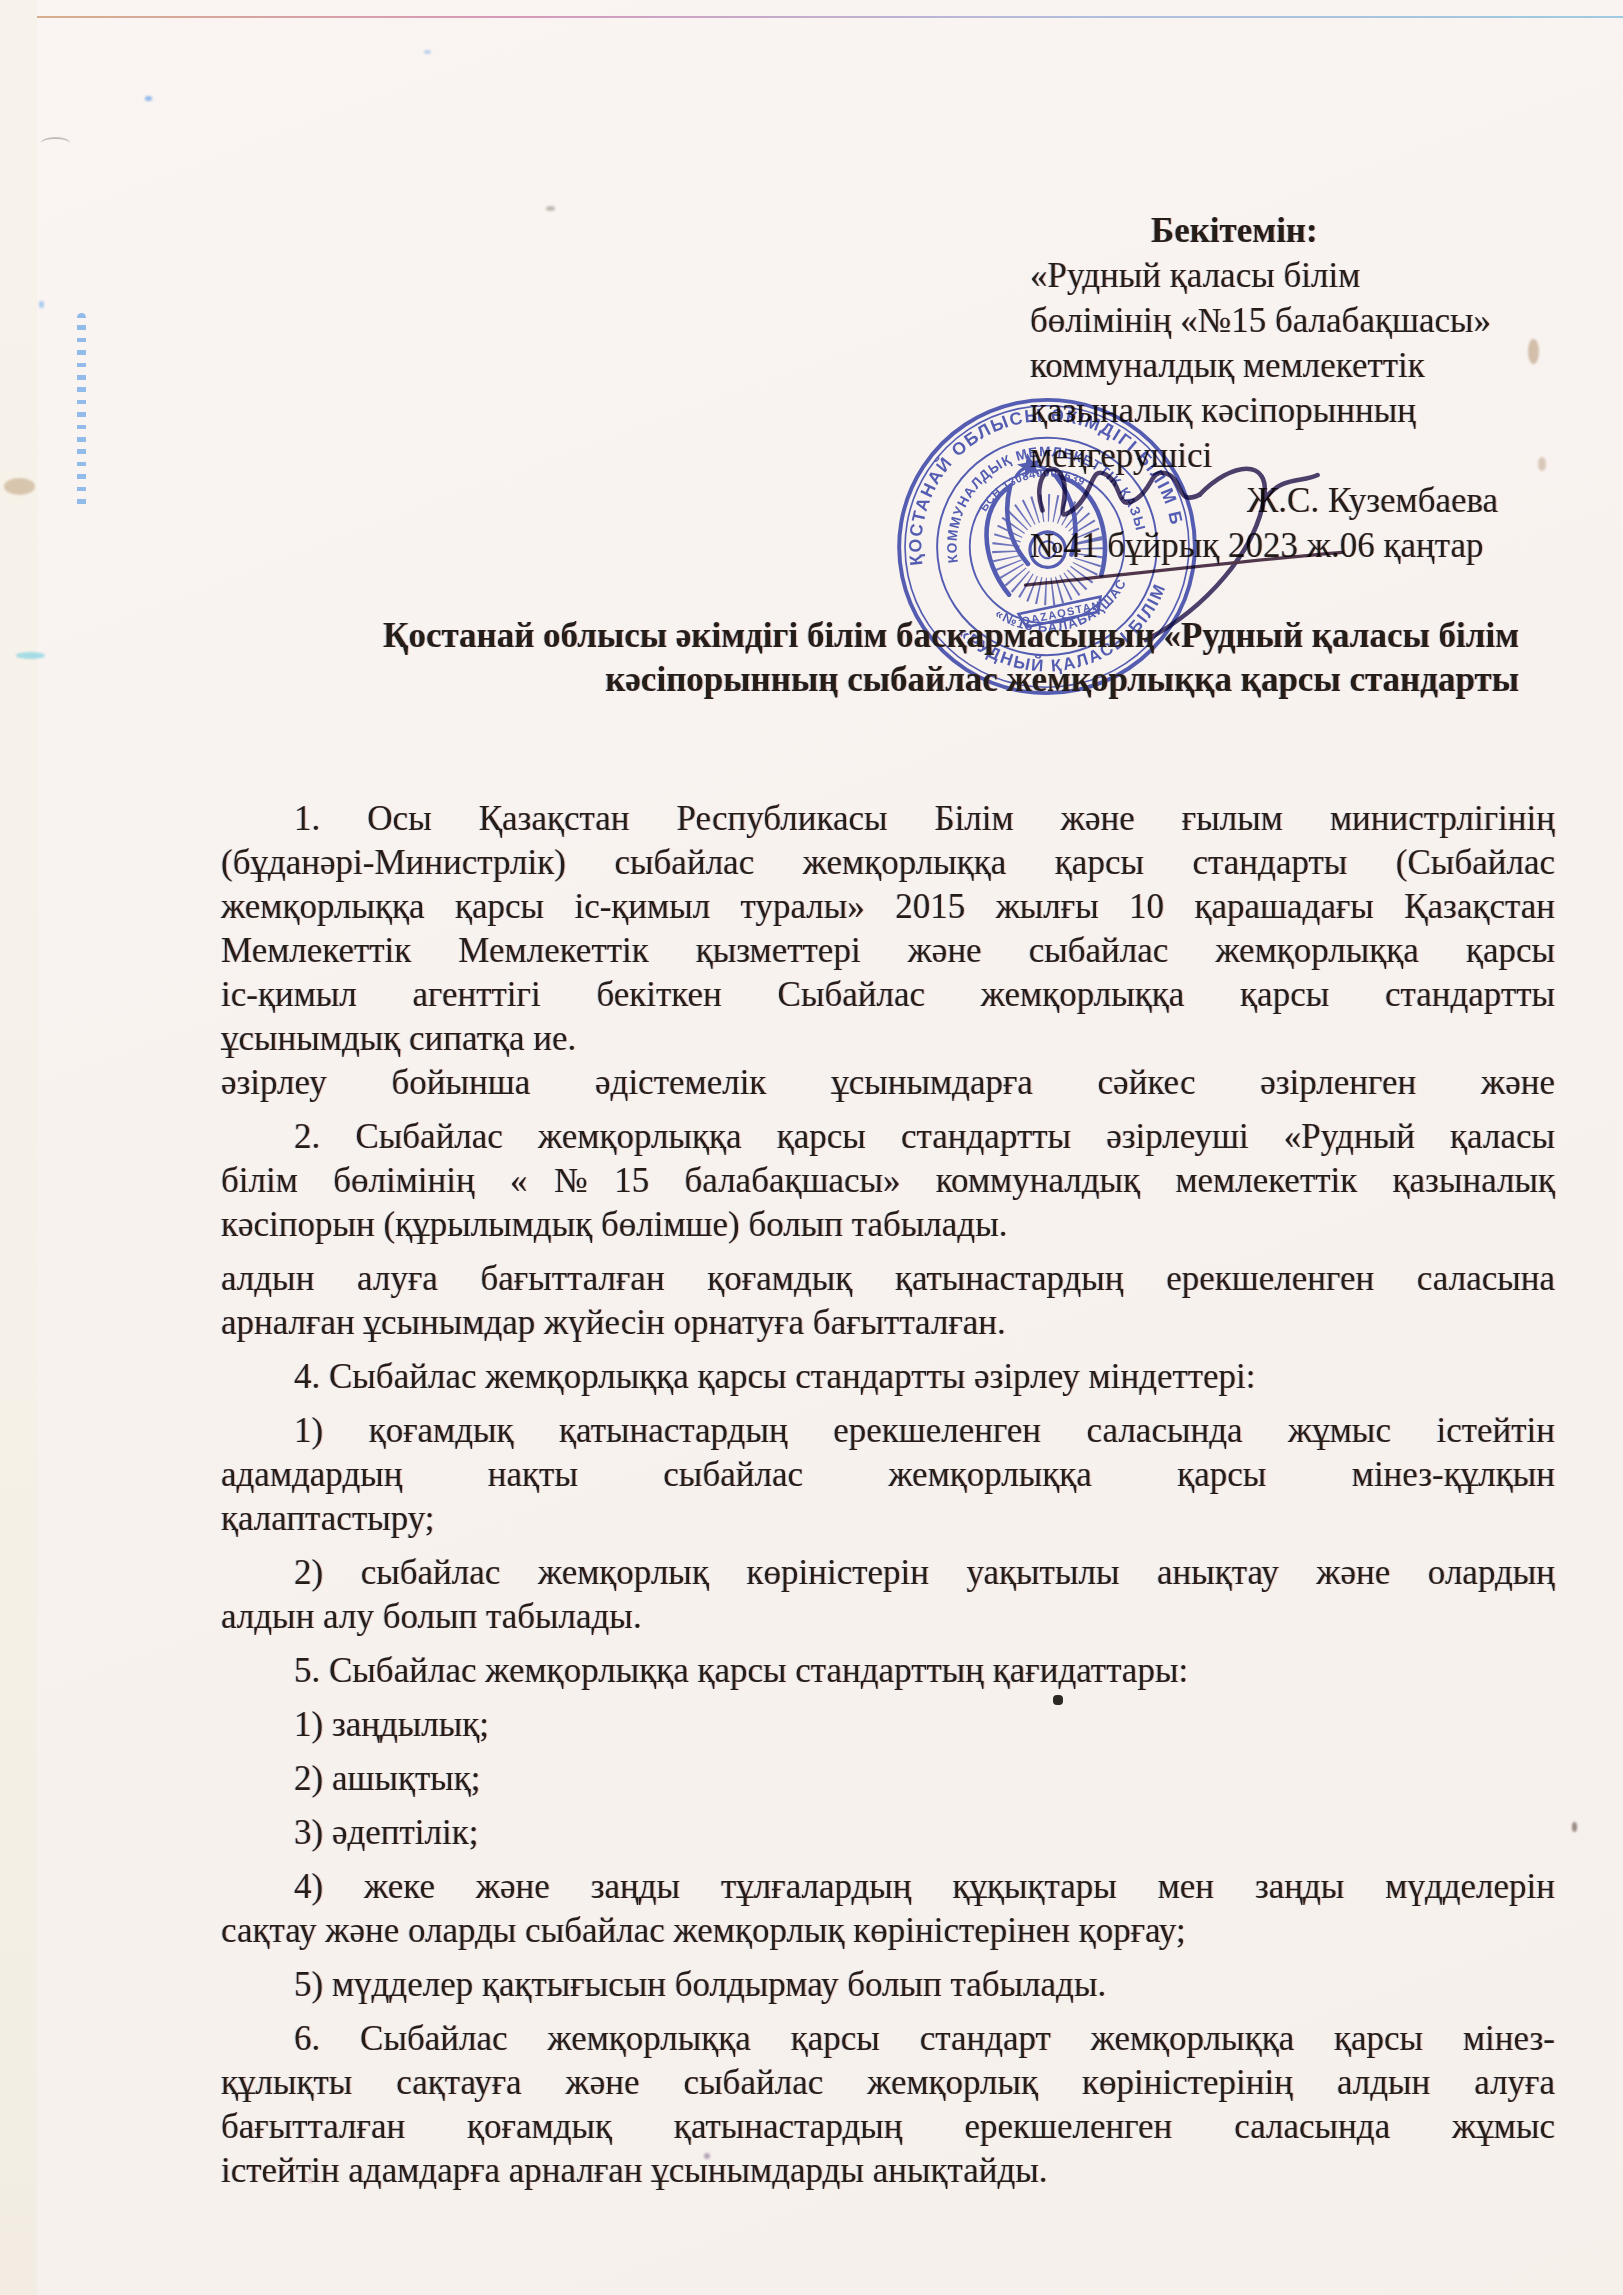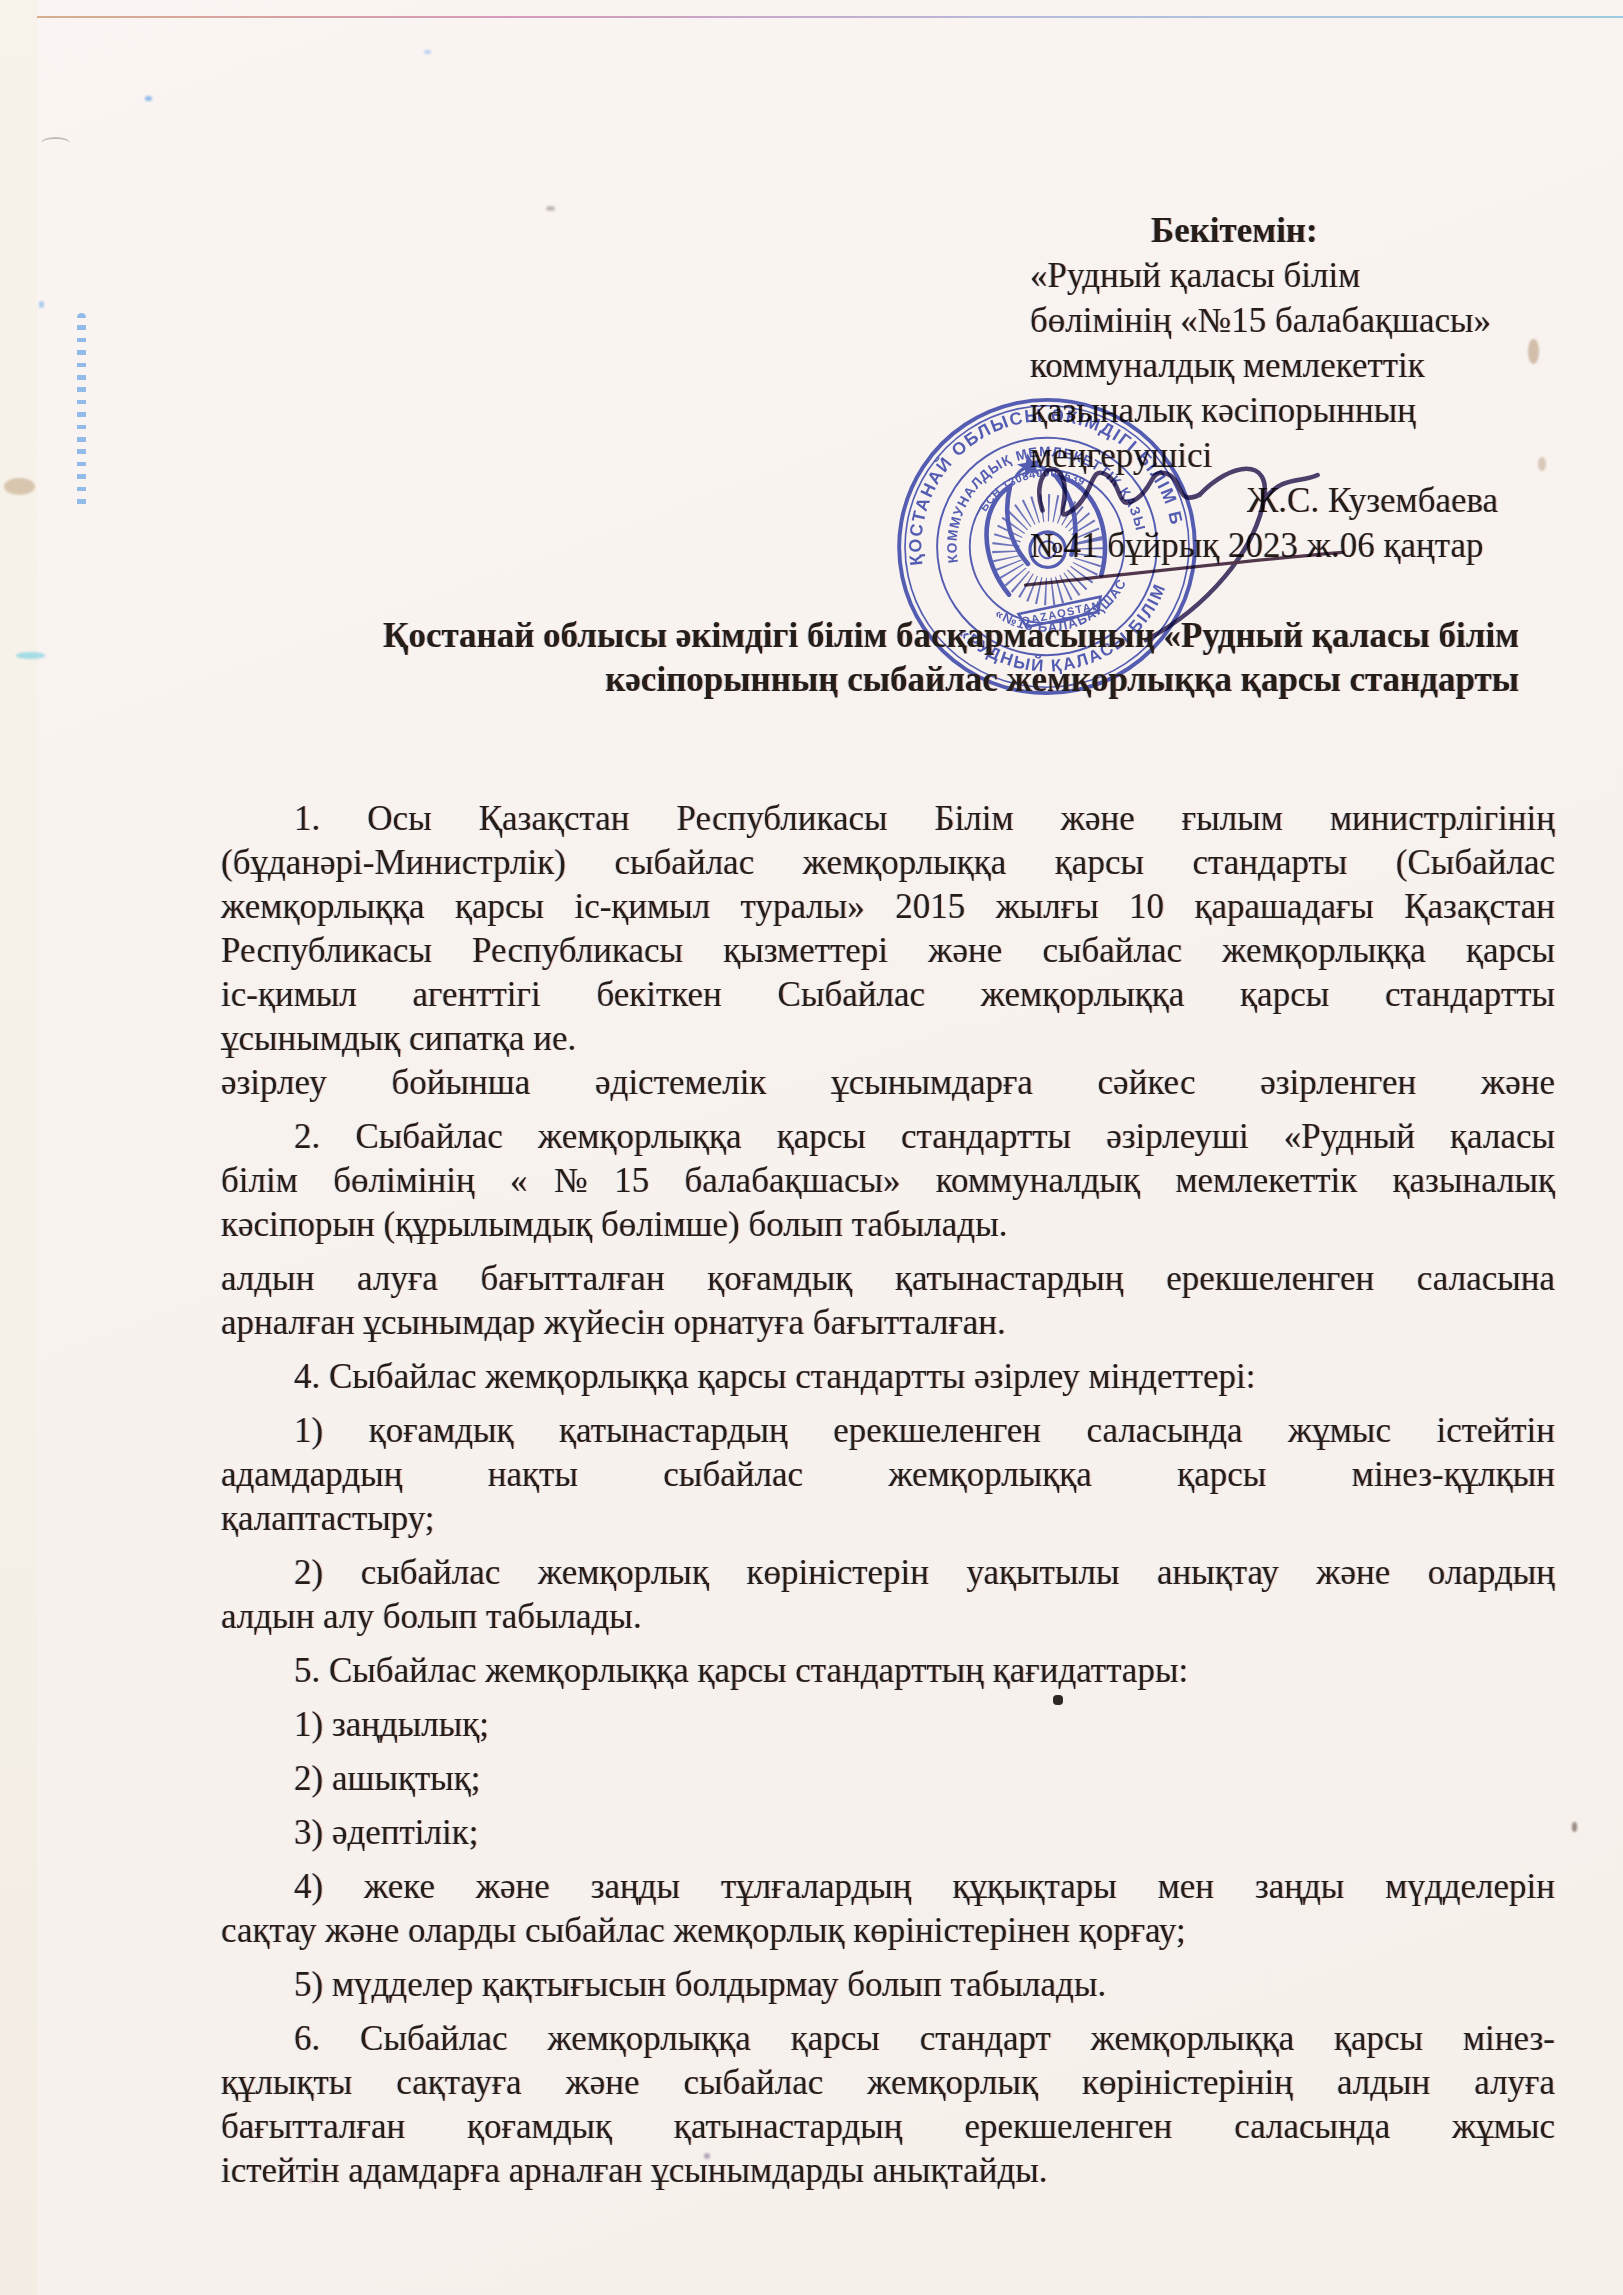--- a/index.html
+++ b/index.html
@@ -144,21 +144,21 @@
 <div class="title-block txt">
   <div class="row">Қостанай облысы әкімдігі білім басқармасының «Рудный қаласы білім</div>
   <div class="row">кәсіпорынның  сыбайлас жемқорлыққа қарсы стандарты</div>
 </div>
 
 <div class="body-block txt">
   <div class="para">
     <div class="ln ind">1. Осы Қазақстан Республикасы Білім және ғылым министрлігінің</div>
     <div class="ln">(бұданәрі-Министрлік) сыбайлас жемқорлыққа қарсы стандарты (Сыбайлас</div>
     <div class="ln">жемқорлыққа қарсы іс-қимыл туралы» 2015 жылғы 10 қарашадағы Қазақстан</div>
-    <div class="ln">Республикасы Республикасы қызметтері және сыбайлас жемқорлыққа қарсы</div>
+    <div class="ln">Мемлекеттік Мемлекеттік қызметтері және сыбайлас жемқорлыққа қарсы</div>
     <div class="ln">іс-қимыл агенттігі бекіткен Сыбайлас жемқорлыққа қарсы стандартты</div>
     <div class="ln end">ұсынымдық сипатқа ие.</div>
     <div class="ln">әзірлеу бойынша әдістемелік ұсынымдарға сәйкес әзірленген және</div>
   </div>
   <div class="para">
     <div class="ln ind">2. Сыбайлас жемқорлыққа қарсы стандартты әзірлеуші «Рудный қаласы</div>
     <div class="ln">білім бөлімінің «№15 балабақшасы» коммуналдық мемлекеттік қазыналық</div>
     <div class="ln end">кәсіпорын  (құрылымдық бөлімше) болып табылады.</div>
   </div>
   <div class="para">

